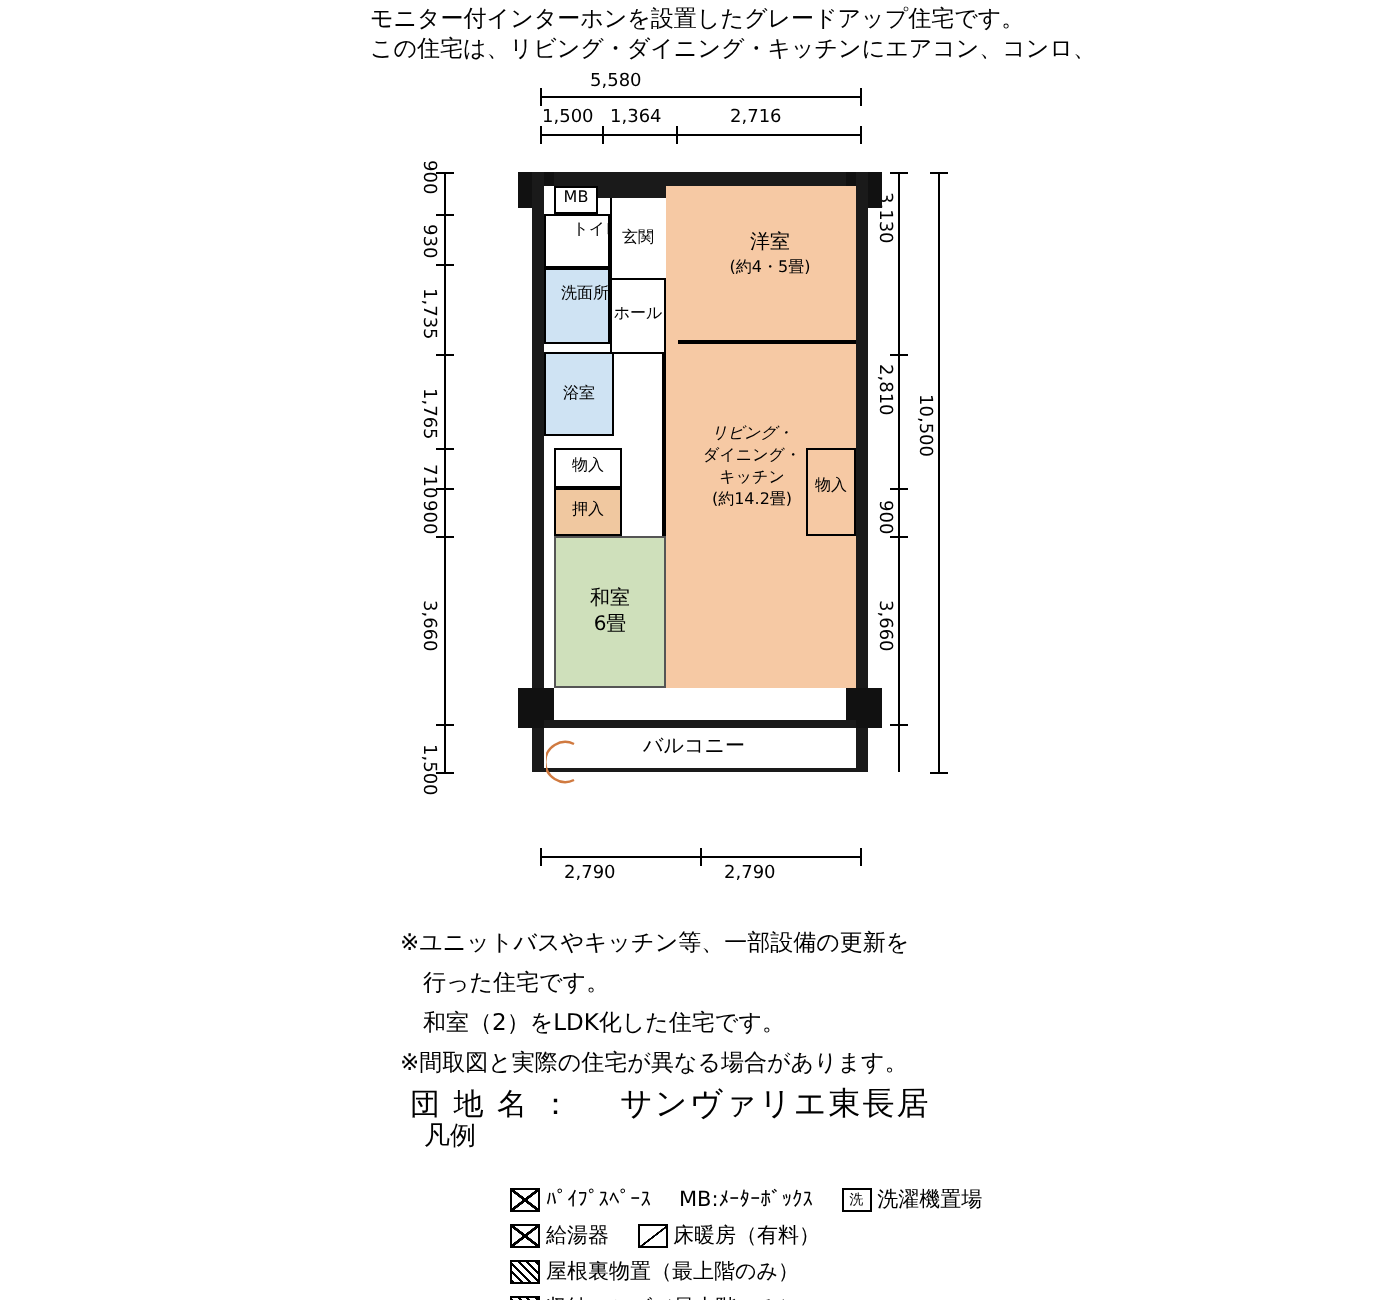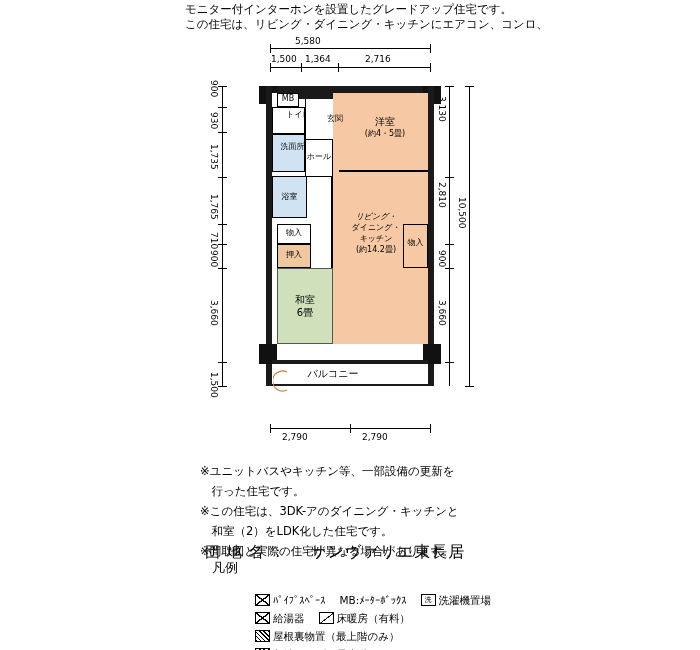--- a/index.html
+++ b/index.html
@@ -139,21 +139,21 @@
 
   <div class="room white" style="left:52px;top:21px;width:22px;height:14px;border:1px solid #000;"></div>
   <div class="label sm" style="left:52px;top:22px;width:22px;">MB</div>
 
   <div class="wall" style="left:74px;top:21px;width:34px;height:6px;"></div>
 
   <div class="room white" style="left:47px;top:35px;width:33px;height:27px;border:1px solid #000;"></div>
   <div class="label sm" style="left:57px;top:38px;width:33px;">トイレ</div>
 
   <div class="room white" style="left:80px;top:27px;width:28px;height:40px;border-left:1px solid #000;"></div>
-  <div class="label sm" style="left:80px;top:42px;width:28px;margin-left:16px;">玄関</div>
+  <div class="label sm" style="left:80px;top:42px;width:28px;">玄関</div>
 
   <div class="room wash" style="left:47px;top:62px;width:33px;height:38px;border:1px solid #000;"></div>
   <div class="label sm" style="left:47px;top:70px;width:41px;">洗面所</div>
 
   <div class="room white" style="left:80px;top:67px;width:28px;height:38px;border:1px solid #000;"></div>
   <div class="label sm" style="left:80px;top:80px;width:28px;">ホール</div>
 
   <div class="room wash" style="left:47px;top:104px;width:35px;height:42px;border:1px solid #000;"></div>
   <div class="label sm" style="left:47px;top:120px;width:35px;">浴室</div>
 
@@ -171,33 +171,32 @@
 
   <div class="label sm" style="left:116px;top:140px;width:70px;font-style:italic;">リビング・</div>
   <div class="label sm" style="left:116px;top:151px;width:70px;">ダイニング・</div>
   <div class="label sm" style="left:116px;top:162px;width:70px;">キッチン</div>
   <div class="label sm" style="left:116px;top:173px;width:70px;">(約14.2畳)</div>
 
   <div class="label" style="left:52px;top:222px;width:56px;font-size:10px;">和室</div>
   <div class="label" style="left:52px;top:235px;width:56px;font-size:10px;">6畳</div>
 
   <div class="room balcony" style="left:47px;top:292px;width:156px;height:20px;"></div>
-  <div class="label" style="left:58px;top:296px;width:100px;font-size:10px;">バルコニー</div>
+  <div class="label" style="left:72px;top:296px;width:100px;font-size:10px;">バルコニー</div>
 
   <div class="wall" style="left:47px;top:288px;width:156px;height:4px;"></div>
 
   <svg style="position:absolute;left:48px;top:298px;" width="20" height="24">
     <path d="M14 2 A10 10 0 1 0 14 20" fill="none" stroke="#d07a40" stroke-width="1.2"></path>
   </svg>
 </div>
 
 <div class="notes">
   <div>※ユニットバスやキッチン等、一部設備の更新を</div>
   <div>　行った住宅です。</div>
-  <div>※この住宅は、3DK-アのダイニング・キッチンと</div>
   <div>　和室（2）をLDK化した住宅です。</div>
   <div>※間取図と実際の住宅が異なる場合があります。</div>
 </div>
 
 <div class="namebox">
   <div class="namerow">
     <span class="k">団 地 名 ：</span><span class="v">サンヴァリエ東長居</span>
   </div>
 </div>
 

